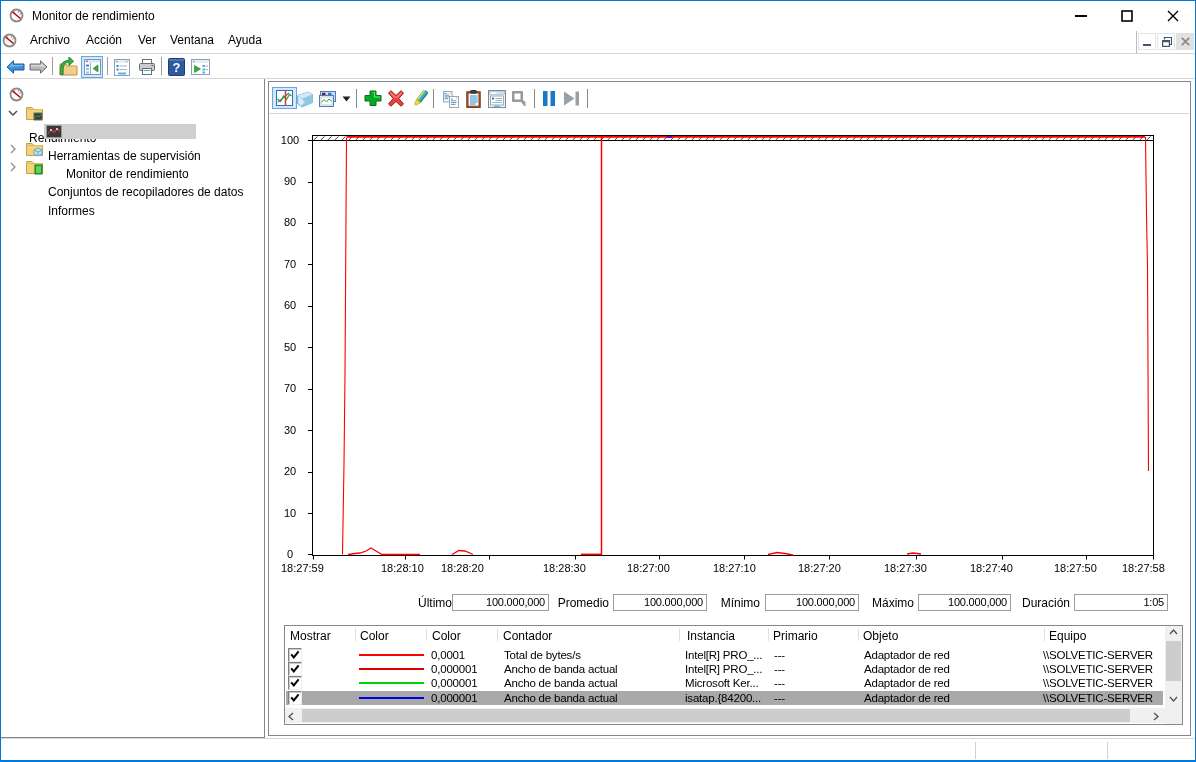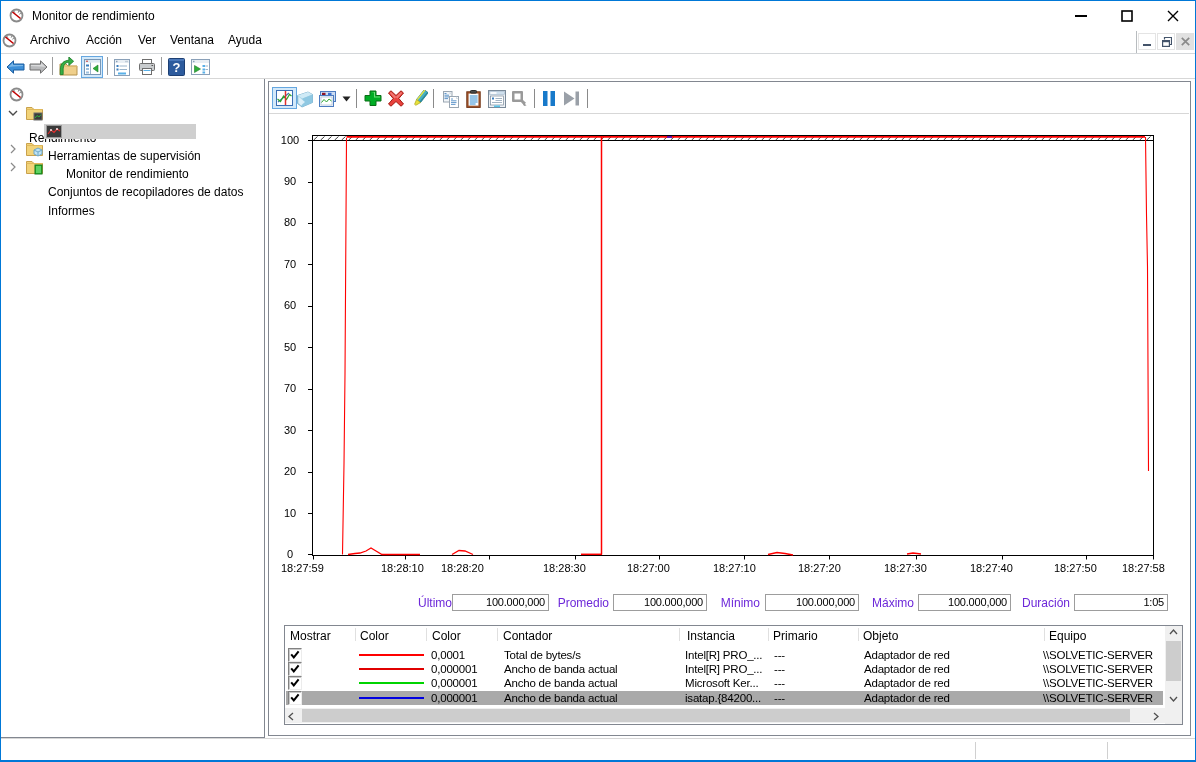--- a/index.html
+++ b/index.html
@@ -18,21 +18,21 @@
 #leftpanel{position:absolute;left:1px;top:79px;width:264px;height:659px;background:#fff;border-right:1px solid #828790;border-bottom:1px solid #828790;}
 .treerow{position:absolute;font-size:12px;color:#000;white-space:nowrap;margin-top:44px;}
 
 #rightpanel{position:absolute;left:268px;top:81px;width:923px;height:655px;background:#fff;border:1px solid #828790;}
 #ptoolbar{position:absolute;left:0;top:0;width:920px;height:32px;background:#fff;border-bottom:1px solid #d7d7d7;}
 .psep{position:absolute;top:7px;width:1px;height:19px;background:#8a8a8a;}
 
 .ylab{position:absolute;left:6px;width:30px;text-align:center;font-size:11px;color:#000;}
 .xlab{position:absolute;width:64px;font-size:11px;color:#000;top:480px;}
 
-.statlab{position:absolute;top:514px;font-size:12px;color:#6d28d9;text-align:right;}
+.statlab{position:absolute;top:514px;font-size:12px;color:#000000;text-align:right;}
 .statbox{position:absolute;top:512px;height:17px;border:1px solid #9d9d9d;background:#fff;font-size:11px;letter-spacing:-0.2px;text-align:right;padding-right:3px;line-height:15px;}
 
 #legend{position:absolute;left:15px;top:543px;width:899px;height:100px;border:1px solid #828790;background:#fff;font-size:12px;}
 .hcell{position:absolute;top:3px;color:#000;white-space:nowrap;}
 .hsep{position:absolute;top:2px;width:1px;height:13px;background:#e0e0e0;}
 .row{position:absolute;left:1px;width:877px;height:14px;}
 .cell{position:absolute;font-size:11.5px;letter-spacing:-0.2px;color:#000;white-space:nowrap;top:1px;}
 .cline{position:absolute;left:73px;top:6px;width:65px;height:2px;}
 .cbx{position:absolute;left:2px;top:0px;width:14px;height:14px;background:#fff;border:1px solid;border-color:#818181 #ececec #ececec #818181;box-shadow:inset 1px 1px 0 #c8c8c8;}
 

